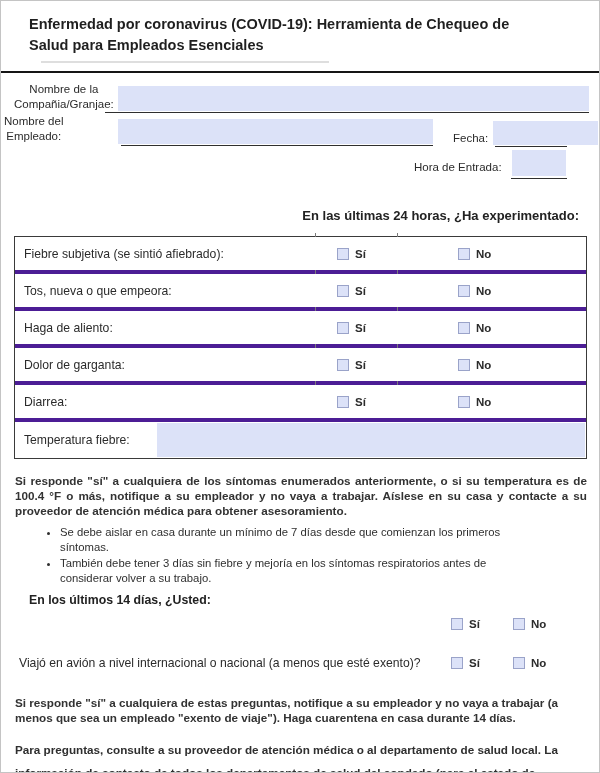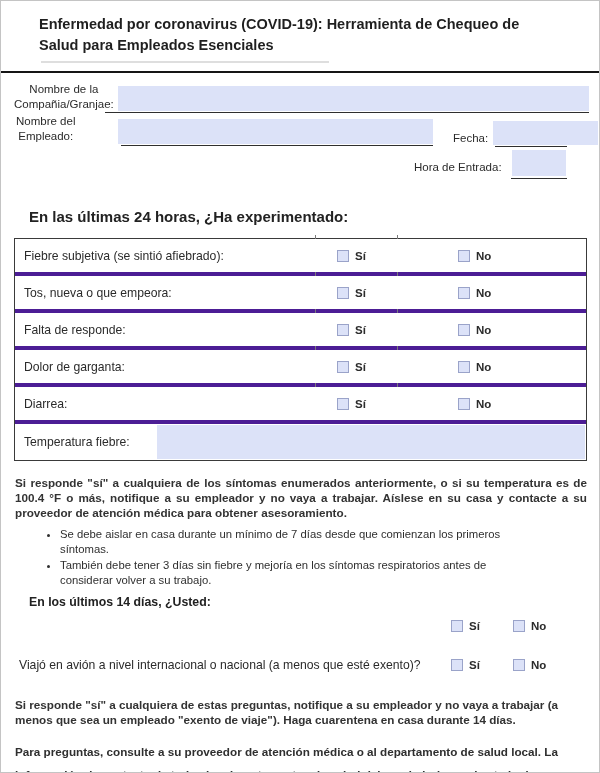--- a/index.html
+++ b/index.html
@@ -1,30 +1,30 @@
 <!DOCTYPE html>
 <html style="--fill: #dce2f8; --cbb: #9aa3c9; --rule: #151515;"><head>
 <meta charset="utf-8">
 <style>
   html,body{margin:0;padding:0;background:#fff;}
   .page{
     position:relative;width:600px;height:773px;background:#ffffff;
     border:1px solid #c4c4c4;box-sizing:border-box;overflow:hidden;
     font-family:"Liberation Sans",sans-serif;color:#2b2b2b;
   }
-  .title{margin:13px 30px 0 38px;max-width:508px;font-size:14.5px;font-weight:700;line-height:21px;color:#1f1f1f;}
+  .title{margin:13px 30px 0 28px;max-width:508px;font-size:14.5px;font-weight:700;line-height:21px;color:#1f1f1f;}
   .faint-line{position:absolute;left:40px;top:60px;width:288px;height:2px;background:#dedede;}
   .rule{margin-top:15px;height:2px;background:var(--rule);}
   
   .form-area{position:relative;height:116px;}
   .flabel{position:absolute;font-size:11.5px;line-height:15px;color:#2b2b2b;text-align:center;}
   .ffill{position:absolute;background:var(--fill);}
   .fline{position:absolute;height:1px;background:#2f2f2f;}
   
-  .h1{margin:19px 20px 0 28px;font-size:15px;font-weight:700;color:#222;}
+  .h1{margin:19px 20px 0 28px;font-size:13px;font-weight:700;color:#222;text-align:right;}
   
   .table{margin:13px 12px 0 13px;border:1.5px solid #3a3a3a;}
   .trow{position:relative;height:33px;display:flex;align-items:center;border-top:4px solid #4c1d95;}
   .trow:first-child{border-top:none;}
   .rlab{margin-left:9px;font-size:12.2px;position:relative;z-index:2;}
   .tick{position:absolute;top:-4px;width:1px;height:4px;background:#7a7a7a;}
   .tick.t1{left:300px;}.tick.t2{left:382px;}
   .opt{position:absolute;display:flex;align-items:flex-start;gap:6px;}
   .pos-si{left:322px;}.pos-no{left:443px;}
   .cb{width:12px;height:12px;background:var(--fill);border:1px solid var(--cbb);display:inline-block;box-sizing:border-box;}
@@ -55,21 +55,21 @@
   <div class="rule"></div>
 
   <div class="form-area">
     <div class="flabel" style="left:13px;top:9px;">
       <div>Nombre de la</div>
       <div>Compañia/Granjae:</div>
     </div>
     <div class="ffill" style="left:117px;top:13px;width:471px;height:25px;"></div>
     <div class="fline" style="left:104px;top:39px;width:484px;"></div>
 
-    <div class="flabel" style="left:15px;top:41px;">
+    <div class="flabel" style="left:3px;top:41px;">
       <div>Nombre del</div>
       <div>Empleado:</div>
     </div>
     <div class="ffill" style="left:117px;top:46px;width:315px;height:25px;"></div>
     <div class="fline" style="left:120px;top:72px;width:312px;"></div>
 
     <div class="flabel" style="left:452px;top:58px;">Fecha:</div>
     <div class="ffill" style="left:492px;top:48px;width:105px;height:24px;"></div>
     <div class="fline" style="left:494px;top:73px;width:72px;"></div>
 
@@ -103,21 +103,21 @@
           <span class="cbl">Sí</span>
         </span>
       <span class="opt pos-no">
           <span class="cb"></span>
           <span class="cbl">No</span>
         </span>
     </div>
     <div class="trow">
       <span class="tick t1"></span>
         <span class="tick t2"></span>
-      <span class="rlab">Falta de responde:</span>
+      <span class="rlab">Haga de aliento:</span>
       <span class="opt pos-si">
           <span class="cb"></span>
           <span class="cbl">Sí</span>
         </span>
       <span class="opt pos-no">
           <span class="cb"></span>
           <span class="cbl">No</span>
         </span>
     </div>
     <div class="trow">

